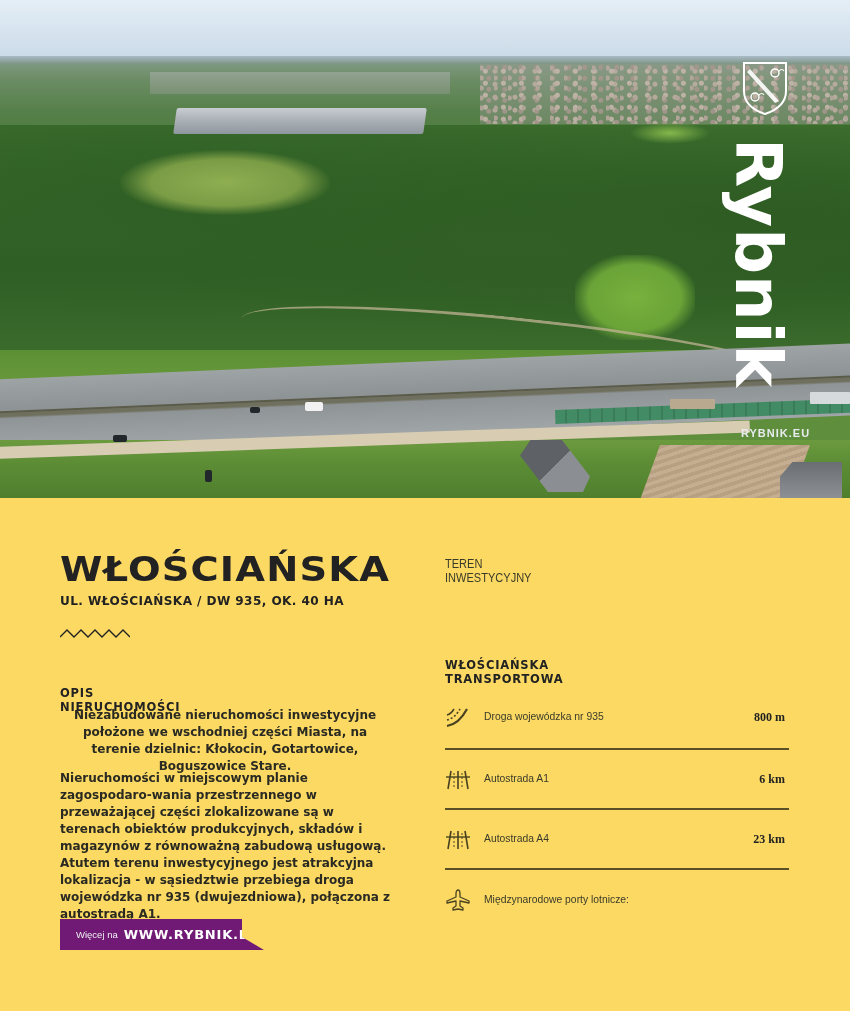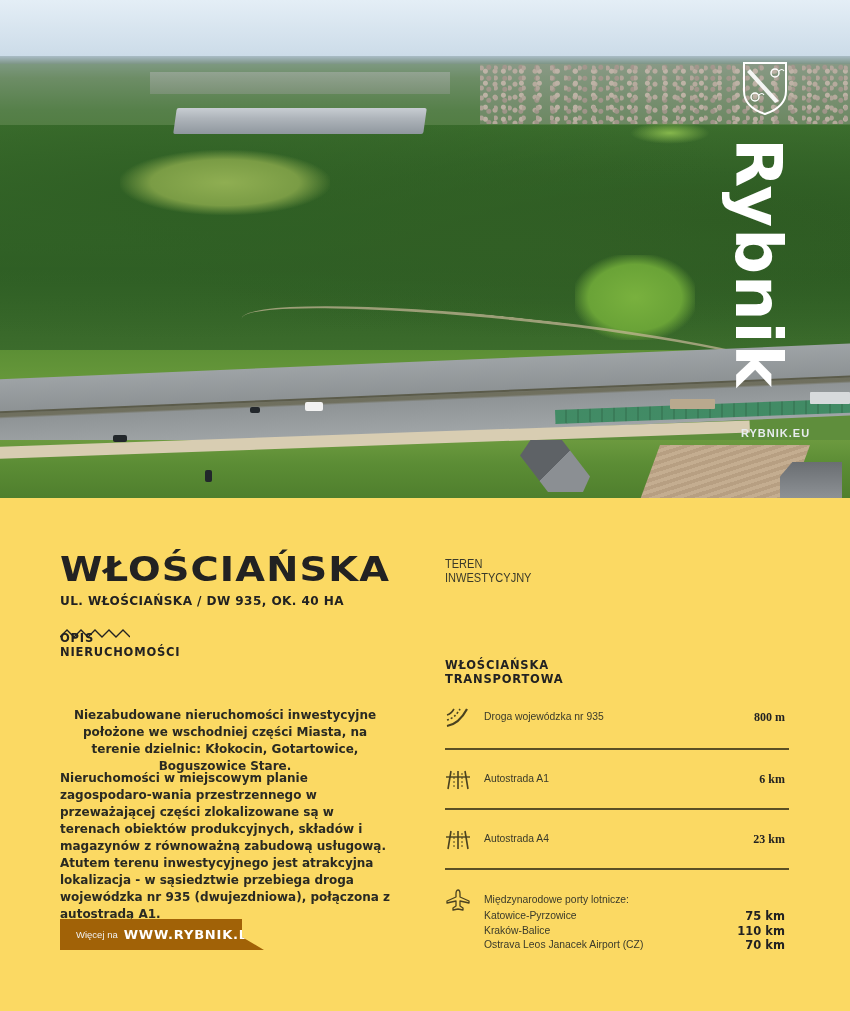--- a/index.html
+++ b/index.html
@@ -74,32 +74,32 @@
     position:absolute; left:60px; top:594px;
     font-family: "DejaVu Sans", sans-serif; font-weight: 900; font-size: 11.5px; letter-spacing: .4px;
     color:#222222; transform: scaleX(1.05); transform-origin:left top;
   }
   .zigzag { position:absolute; left:60px; top:628px; width:70px; height:10px; }
 
   .h-section {
     position:absolute; font-family: "DejaVu Sans", sans-serif; font-weight: 900; font-size: 11.5px;
     line-height: 14px; letter-spacing: .8px; color:#222222;
   }
-  .h-left { left:60px; top:631px; }
+  .h-left { left:60px; top:686px; }
   .h-right { left:445px; top:658px; }
 
   .para {
     position:absolute; left:60px; width:330px; font-family:"DejaVu Sans", sans-serif; font-weight:600;
     font-size:12px; line-height:17px; color:#2a2a22;
   }
   .para-1 { top:707px;text-align:center; }
   .para-2 { top:770px; }
 
   .more-btn {
-    position:absolute; left:60px; top:919px; width:204px; height:31px; background:#a16207;
+    position:absolute; left:60px; top:919px; width:204px; height:31px; background:#701a75;
     clip-path: polygon(0 0, 182px 0, 182px 18px, 204px 31px, 0 31px);
     display:flex; align-items:center; padding-left:16px; gap:6px; text-decoration:none; cursor:pointer;
   }
   .more-btn .pre { font-size:9.5px; color:#f0f0f0; font-family:"Liberation Sans", sans-serif; }
   .more-btn .url { font-family:"DejaVu Sans", sans-serif; font-weight:900; font-size:13px; letter-spacing:.8px; color:#ffffff; }
 
   
   .t-row { position:absolute; left:445px; width:344px; }
   .t-row .icon { position:absolute; left:0; top:0; width:26px; height:22px; }
   .t-row .label { position:absolute; left:39px; font-size:11.5px; color:#3a3a2a; transform: scaleX(.9); transform-origin:left top; white-space:nowrap; }
@@ -221,27 +221,13 @@
   <span class="label">Autostrada A4</span>
   <span class="value">23 km</span>
 </div>
 <div class="divider d3"></div>
 
 <div class="t-row r4">
   <svg class="icon" viewBox="0 0 26 22">
     <path d="M13 1 C14.5 1 15 3 15 5 V8 L24 12 V14 L15 12 V17 L18 19 V21 L13 20 L8 21 V19 L11 17 V12 L2 14 V12 L11 8 V5 C11 3 11.5 1 13 1 Z" fill="none" stroke="#4a4220" stroke-width="1.3" stroke-linejoin="round"></path>
   </svg>
   <span class="label">Międzynarodowe porty lotnicze:</span>
-  <div class="air-list">
-    <div class="air-item">
-      <span class="name">Katowice-Pyrzowice</span>
-      <span class="dist">75 km</span>
-    </div>
-    <div class="air-item">
-      <span class="name">Kraków-Balice</span>
-      <span class="dist">110 km</span>
-    </div>
-    <div class="air-item">
-      <span class="name">Ostrava Leos Janacek Airport (CZ)</span>
-      <span class="dist">70 km</span>
-    </div>
-  </div>
 </div>
 
 </body></html>

